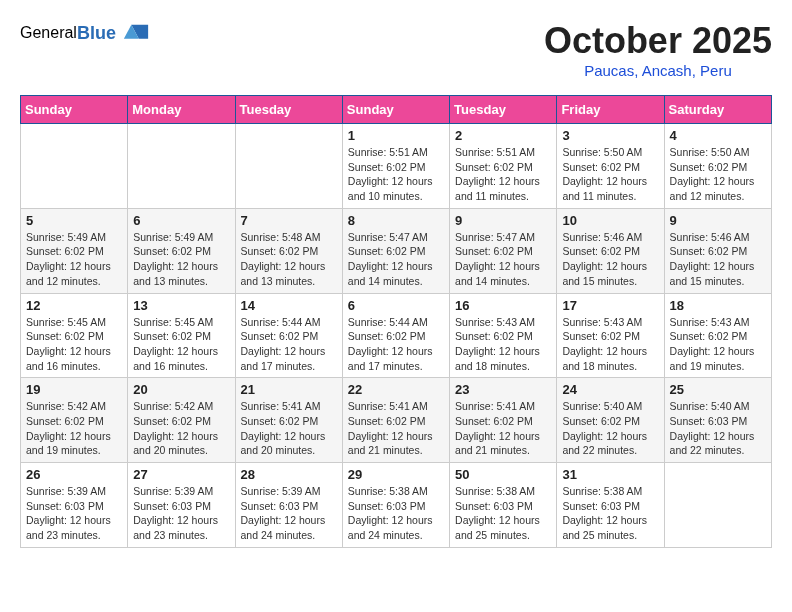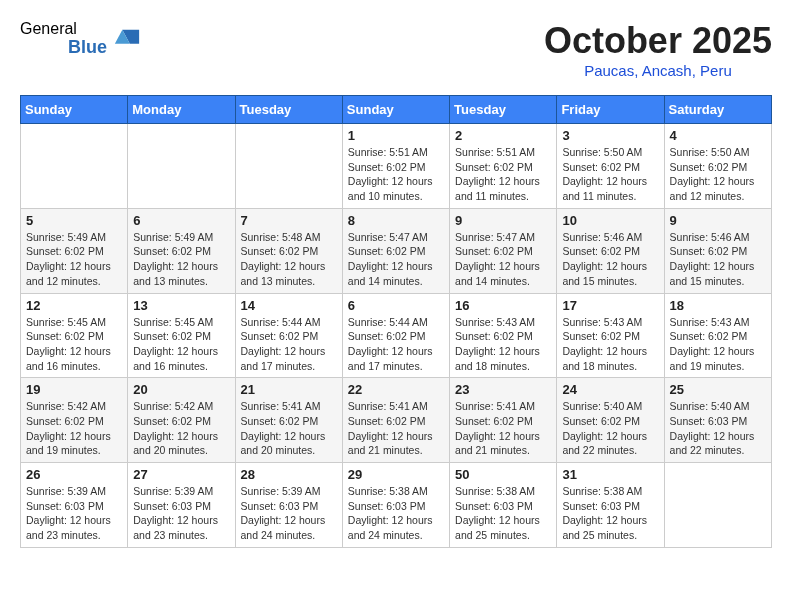--- a/index.html
+++ b/index.html
@@ -16,28 +16,27 @@
       align-items: flex-start;
       margin-bottom: 16px;
     }
     .logo {
       display: flex;
       align-items: center;
       gap: 4px;
     }
     .logo-text {
       display: flex;
-      flex-direction: column;
+      flex-direction: row;
       line-height: 1.1;
     }
     .logo-blue {
       font-size: 18px;
       font-weight: bold;
       color: #2a6cb5;
-      margin-left: 48px;
     }
     .logo-icon {
       width: 28px;
       height: 28px;
       margin-left: 2px;
     }
     .title-section {
       text-align: center;
     }
     .month-title {
@@ -48,21 +47,21 @@
     .location {
       font-size: 15px;
       color: #1d4ed8;
     }
     .calendar {
       width: 100%;
       border-collapse: collapse;
       border: 1px solid #ccc;
     }
     .calendar th {
-      background: #3b82f6;
+      background: #ec4899;
       color: #fff;
       font-size: 13px;
       font-weight: bold;
       padding: 6px 4px;
       text-align: left;
       border: 1px solid #1d5599;
     }
     .calendar td {
       vertical-align: top;
       border: 1px solid #ccc;

